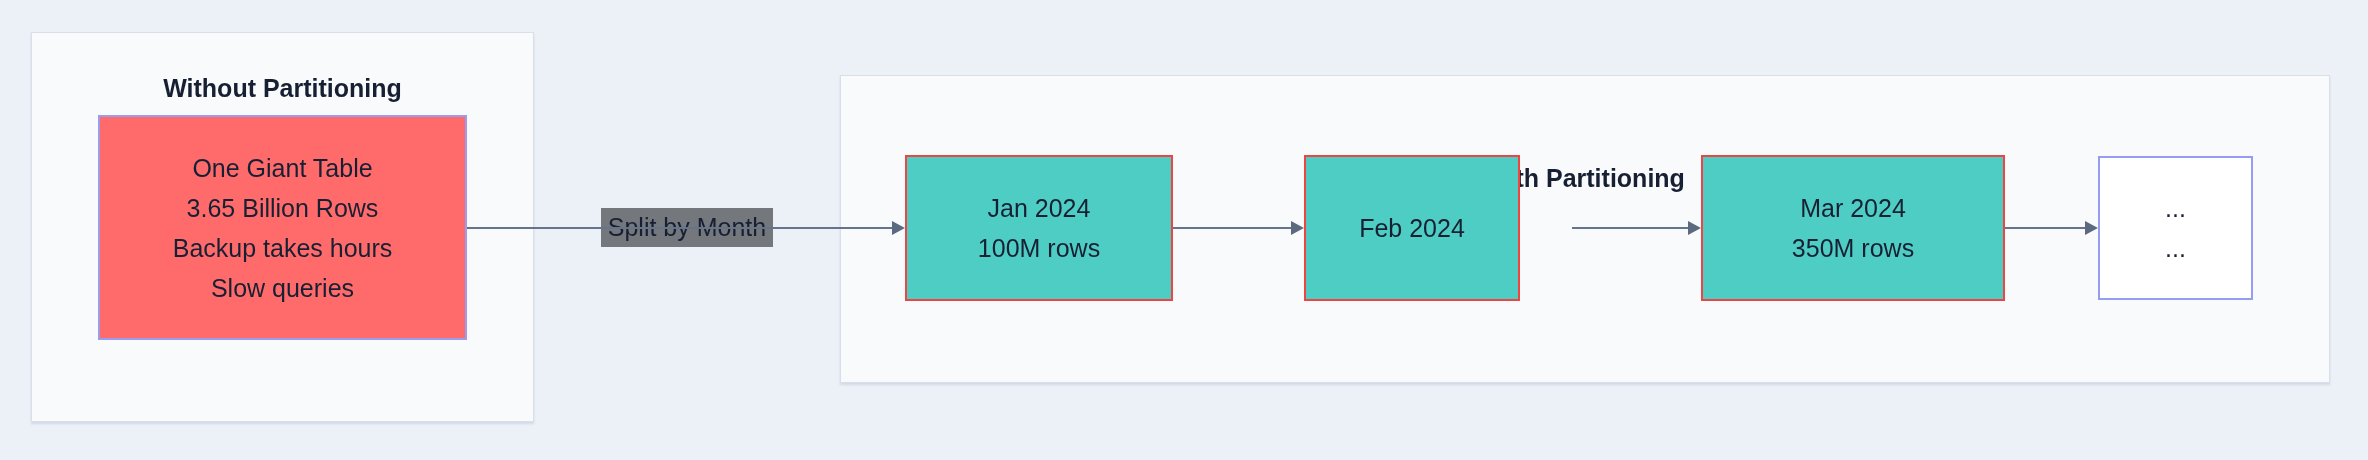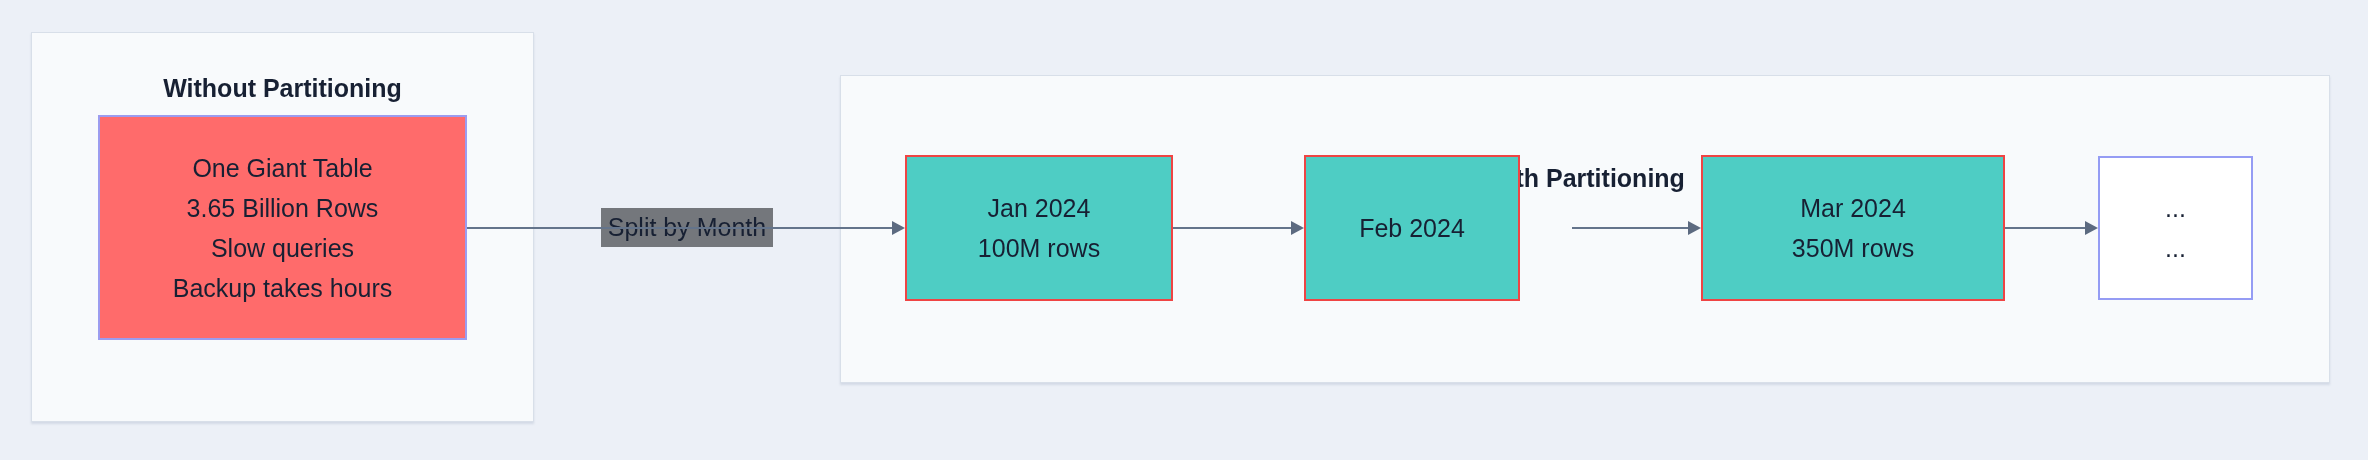--- a/index.html
+++ b/index.html
@@ -113,22 +113,22 @@
 
 <div id="canvas">
 
   <div id="group-without" class="group">
     <div class="group-title">Without Partitioning</div>
   </div>
 
   <div id="node-giant" class="node node-problem">
     <span>One Giant Table</span>
     <span>3.65 Billion Rows</span>
+    <span>Backup takes hours</span>
     <span>Slow queries</span>
-    <span>Backup takes hours</span>
   </div>
 
   <div id="label-split" class="edge-label">Split by Month</div>
   <div id="edge1-line" class="edge-line"></div>
   <div id="edge1-head" class="arrow-head"></div>
 
   <div id="group-with" class="group">
     <div class="group-title">With Partitioning</div>
   </div>
 

